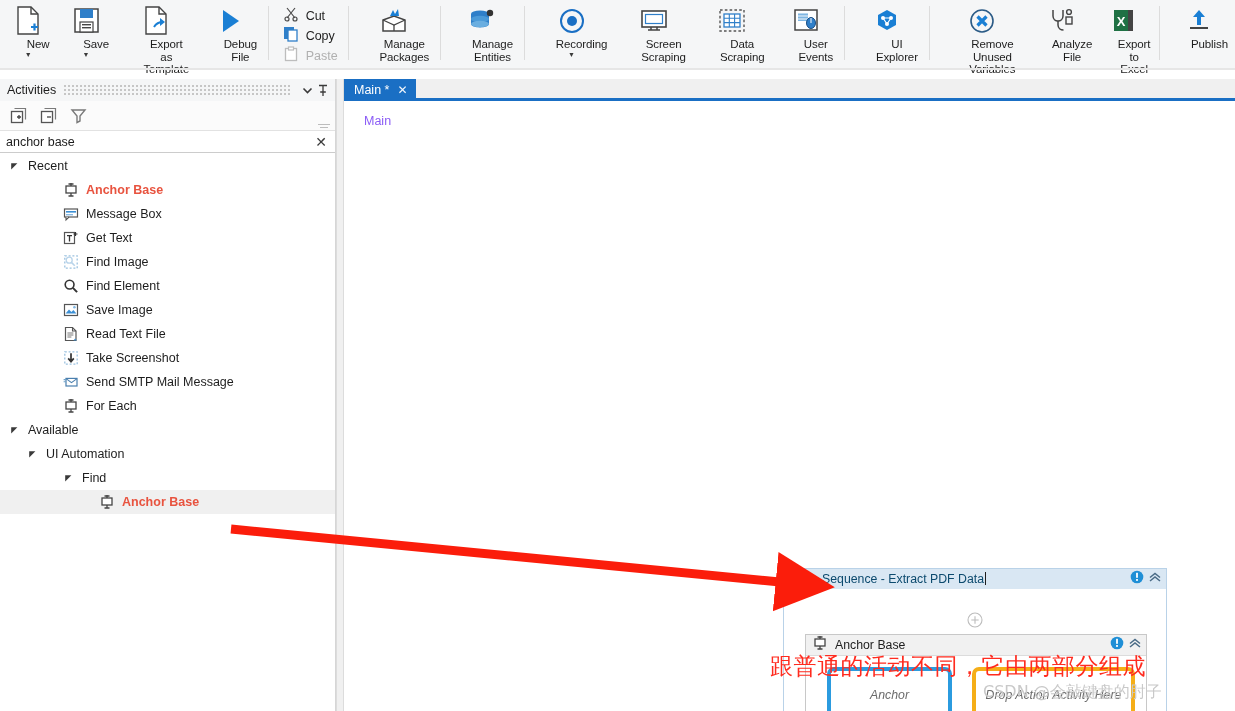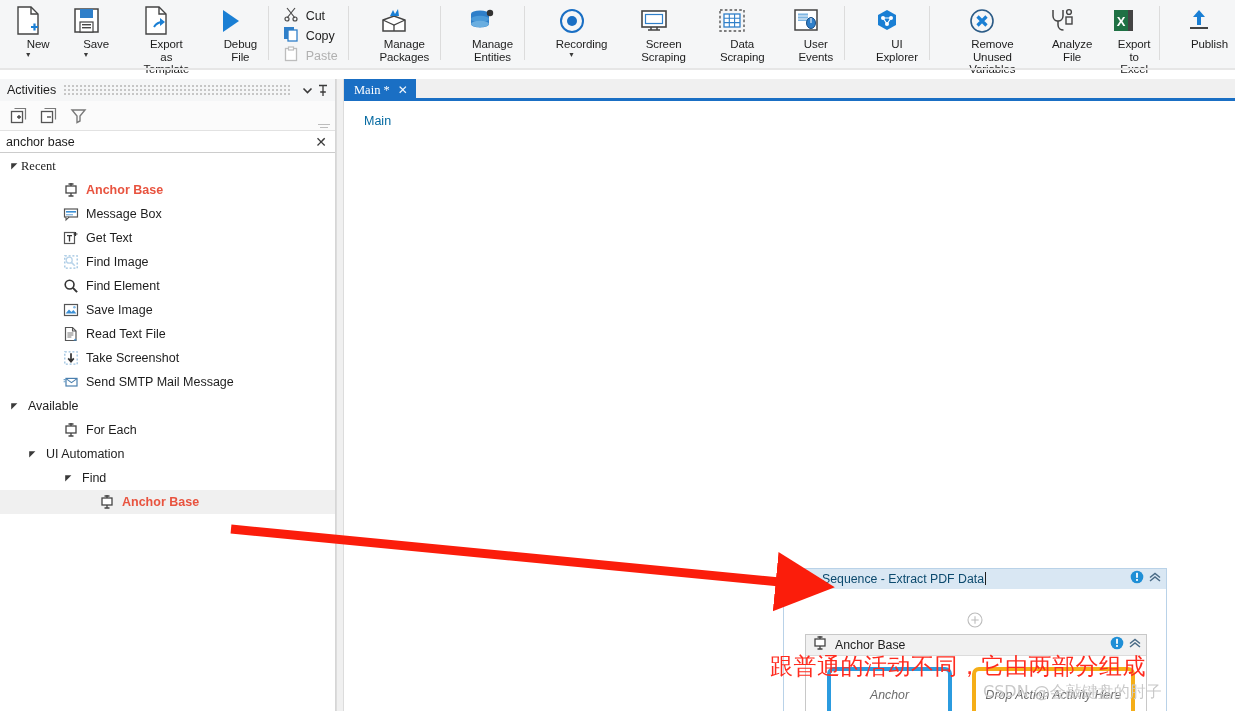--- a/index.html
+++ b/index.html
@@ -92,31 +92,31 @@
   .t-accent { color:#e8533f; font-weight:bold; }
 
   
   .splitter {
     position:absolute; left:336px; top:79px; width:8px; height:632px; background:#f0f0f0;
     border-left:1px solid #dcdcdc; border-right:1px solid #dcdcdc;
   }
 
   
   .designer { position:absolute; left:344px; top:79px; width:891px; height:632px; background:#fff; }
-  .tabstrip { height:22px; background:#f0f0f0; display:flex; align-items:flex-end; position:relative;font-family:Liberation Serif, serif; }
+  .tabstrip { height:22px; background:#f0f0f0; display:flex; align-items:flex-end; position:relative; }
   .tabstrip::after{ content:""; position:absolute; left:0; right:0; bottom:0; height:3px; background:#1a6fc4; }
   .tab {
     height:22px; background:#1a6fc4; color:#fff; font-size:12.5px;
     display:flex; align-items:center; gap:8px; padding:0 8px 0 10px; position:relative; z-index:2;
   }
   .tab .x { font-size:12px; opacity:.95; cursor:pointer; }
 
   .breadcrumb {
     height:40px; background:#ffffff; border-bottom:1px solid #dcdcdc;
-    display:flex; align-items:center; padding-left:20px; font-size:12.5px; color:#0369a1;
+    display:flex; align-items:center; padding-left:20px; font-size:12.5px; color:#8b5cf6;
   }
 
   .canvas { position:absolute; left:0; top:51px; right:0; bottom:0; background:#ffffff; overflow:hidden; }
 
   
   .seq {
     position:absolute; left:439px; top:438px; width:384px; height:184px;
     background:#ffffff; border:1px solid #b9d2e8;
     box-shadow:0 0 0 0 transparent;
   }
@@ -465,21 +465,21 @@
     </div>
 
     <div class="tree">
         <div class="trow">
           <span style="width: 8px; flex: 0 0 auto;"></span>
           <span class="tri">
             <svg width="9" height="9" viewBox="0 0 9 9">
               <path d="M1.2 1.2L7.4 1.2 1.2 7.4z" fill="#3a3a3a"></path>
             </svg>
           </span>
-          <span style="margin-left: 1px; font-family: Liberation Serif, serif;">Recent</span>
+          <span style="margin-left: 8px;">Recent</span>
         </div>
         <div class="trow">
           <span style="width: 44px; flex: 0 0 auto;"></span>
           <span class="tri"></span>
           <span class="titem-ic" style="margin-left: 6px;">
             <svg width="16" height="16" viewBox="0 0 16 16">
               <rect x="3" y="4" width="10" height="7" fill="#fff" stroke="#444" stroke-width="1.3"></rect>
               <path d="M8 1v3M5.5 2h5M8 11v3.2M5.5 14h5" stroke="#444" stroke-width="1.3"></path>
             </svg>
           </span>
@@ -575,38 +575,38 @@
           <span class="titem-ic" style="margin-left: 6px;">
             <svg width="16" height="16" viewBox="0 0 16 16">
               <rect x="3" y="4.4" width="11" height="7.6" fill="#fff" stroke="#4a7fae" stroke-width="1.2"></rect>
               <path d="M3 4.6l5.5 4 5.5-4" fill="none" stroke="#4a7fae" stroke-width="1.1"></path>
               <path d="M0.6 5.6h2.2M0.6 7.8h2.2" stroke="#6ba0c9" stroke-width="1.1"></path>
             </svg>
           </span>
           <span>Send SMTP Mail Message</span>
         </div>
         <div class="trow">
+          <span style="width: 44px; flex: 0 0 auto;"></span>
+          <span class="tri"></span>
+          <span class="titem-ic" style="margin-left: 6px;">
+            <svg width="16" height="16" viewBox="0 0 16 16">
+              <rect x="3" y="4" width="10" height="7" fill="#fff" stroke="#444" stroke-width="1.3"></rect>
+              <path d="M8 1v3M5.5 2h5M8 11v3.2M5.5 14h5" stroke="#444" stroke-width="1.3"></path>
+            </svg>
+          </span>
+          <span>For Each</span>
+        </div>
+        <div class="trow">
           <span style="width: 8px; flex: 0 0 auto;"></span>
           <span class="tri">
             <svg width="9" height="9" viewBox="0 0 9 9">
               <path d="M1.2 1.2L7.4 1.2 1.2 7.4z" fill="#3a3a3a"></path>
             </svg>
           </span>
           <span style="margin-left: 8px;">Available</span>
-        </div>
-        <div class="trow">
-          <span style="width: 44px; flex: 0 0 auto;"></span>
-          <span class="tri"></span>
-          <span class="titem-ic" style="margin-left: 6px;">
-            <svg width="16" height="16" viewBox="0 0 16 16">
-              <rect x="3" y="4" width="10" height="7" fill="#fff" stroke="#444" stroke-width="1.3"></rect>
-              <path d="M8 1v3M5.5 2h5M8 11v3.2M5.5 14h5" stroke="#444" stroke-width="1.3"></path>
-            </svg>
-          </span>
-          <span>For Each</span>
         </div>
         <div class="trow">
           <span style="width: 26px; flex: 0 0 auto;"></span>
           <span class="tri">
             <svg width="9" height="9" viewBox="0 0 9 9">
               <path d="M1.2 1.2L7.4 1.2 1.2 7.4z" fill="#3a3a3a"></path>
             </svg>
           </span>
           <span style="margin-left: 8px; text-align: right;">UI Automation</span>
         </div>

